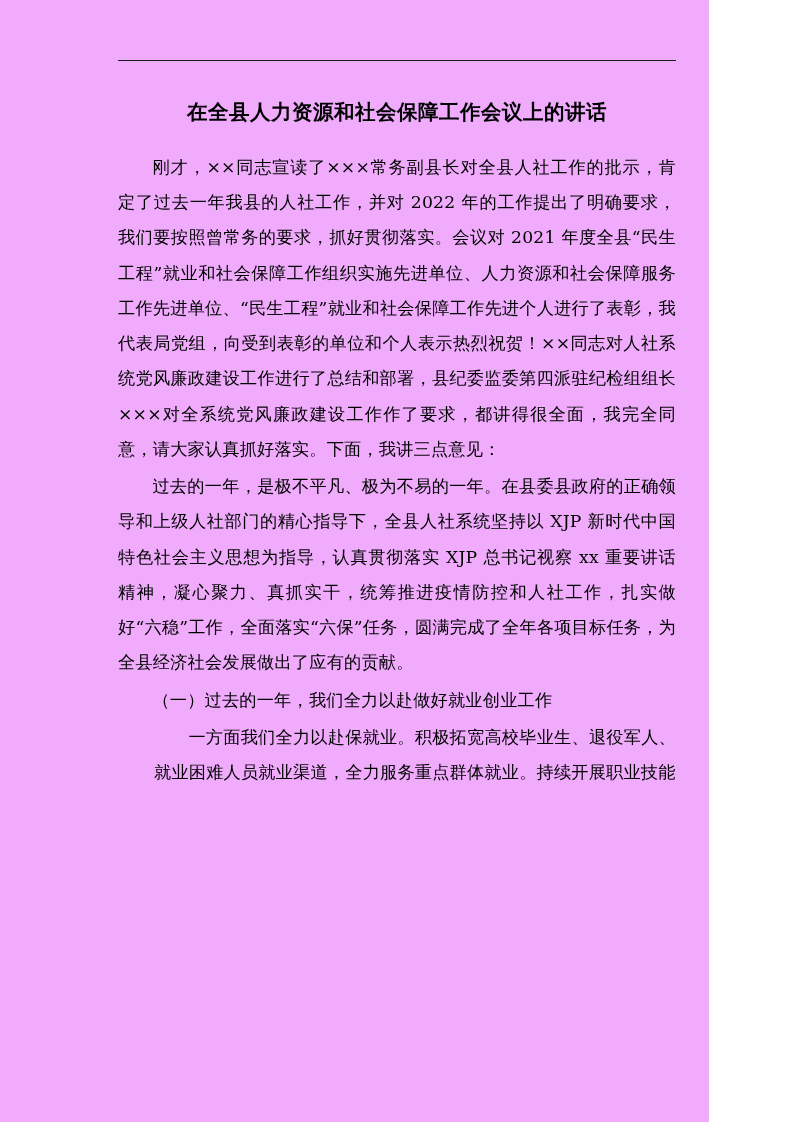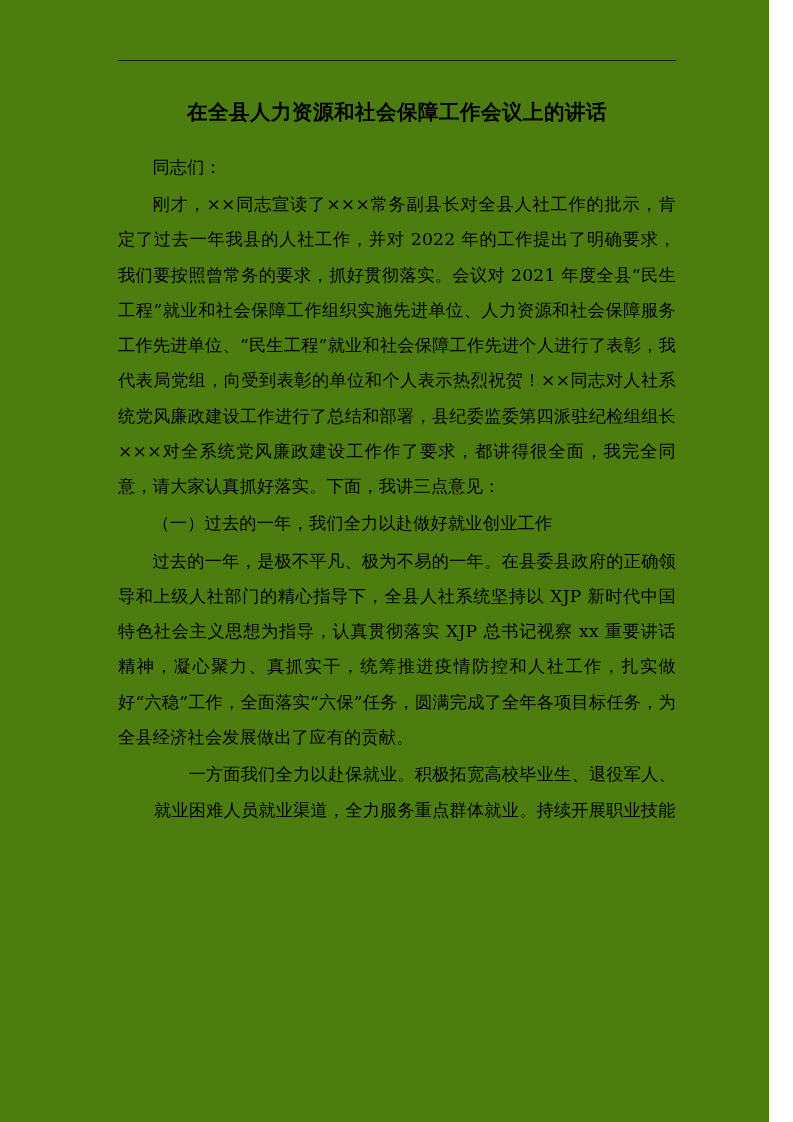--- a/index.html
+++ b/index.html
@@ -2,23 +2,23 @@
 <html><head>
 <meta charset="utf-8">
 <style>
   html, body {
     margin: 0;
     padding: 0;
     background: #ffffff;
   }
   .page {
     position: relative;
-    width: 769px;
+    width: 709px;
     height: 1122px;
-    background: #4d7c0f;
+    background: #f0abfc;
     box-sizing: border-box;
     font-family: "DejaVu Serif", "Liberation Serif", serif;
     color: #000000;
     overflow: hidden;
   }
   .content {
     position: absolute;
     left: 118px;
     top: 60px;
     width: 558px;
@@ -54,19 +54,18 @@
 </style>
 </head>
 <body>
 
 <div class="page">
   <div class="content">
     <div class="top-rule"></div>
 
     <h1 class="doc-title">在全县人力资源和社会保障工作会议上的讲话</h1>
 
-    <p class="para">同志们：</p>
     <p class="para">刚才，××同志宣读了×××常务副县长对全县人社工作的批示，肯定了过去一年我县的人社工作，并对 2022 年的工作提出了明确要求，我们要按照曾常务的要求，抓好贯彻落实。会议对 2021 年度全县“民生工程”就业和社会保障工作组织实施先进单位、人力资源和社会保障服务工作先进单位、“民生工程”就业和社会保障工作先进个人进行了表彰，我代表局党组，向受到表彰的单位和个人表示热烈祝贺！××同志对人社系统党风廉政建设工作进行了总结和部署，县纪委监委第四派驻纪检组组长×××对全系统党风廉政建设工作作了要求，都讲得很全面，我完全同意，请大家认真抓好落实。下面，我讲三点意见：</p>
+    <p class="para">过去的一年，是极不平凡、极为不易的一年。在县委县政府的正确领导和上级人社部门的精心指导下，全县人社系统坚持以 XJP 新时代中国特色社会主义思想为指导，认真贯彻落实 XJP 总书记视察 xx 重要讲话精神，凝心聚力、真抓实干，统筹推进疫情防控和人社工作，扎实做好“六稳”工作，全面落实“六保”任务，圆满完成了全年各项目标任务，为全县经济社会发展做出了应有的贡献。</p>
     <p class="para">（一）过去的一年，我们全力以赴做好就业创业工作</p>
-    <p class="para">过去的一年，是极不平凡、极为不易的一年。在县委县政府的正确领导和上级人社部门的精心指导下，全县人社系统坚持以 XJP 新时代中国特色社会主义思想为指导，认真贯彻落实 XJP 总书记视察 xx 重要讲话精神，凝心聚力、真抓实干，统筹推进疫情防控和人社工作，扎实做好“六稳”工作，全面落实“六保”任务，圆满完成了全年各项目标任务，为全县经济社会发展做出了应有的贡献。</p>
     <p class="para nolast">一方面我们全力以赴保就业。积极拓宽高校毕业生、退役军人、就业困难人员就业渠道，全力服务重点群体就业。持续开展职业技能</p>
   </div>
 </div>
 
 </body></html>

